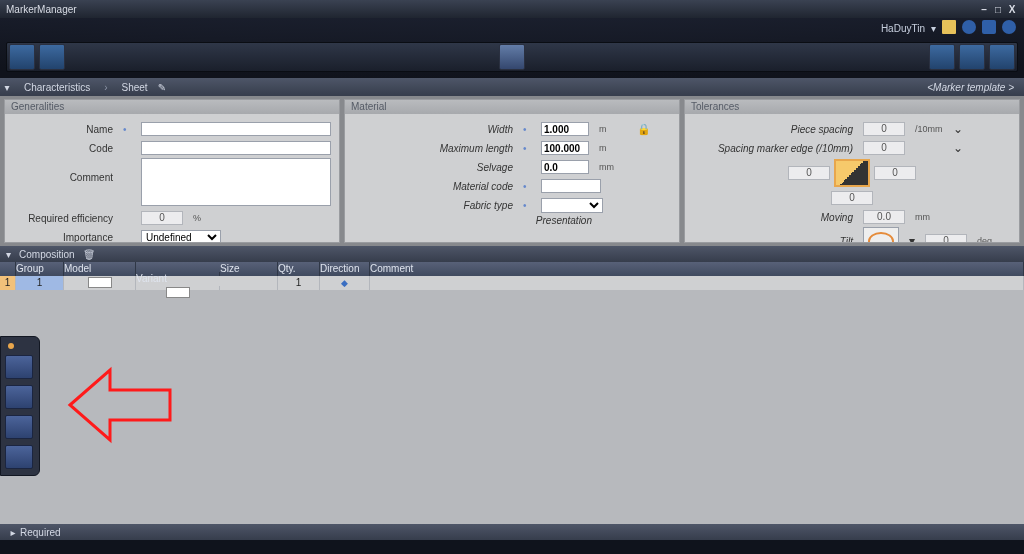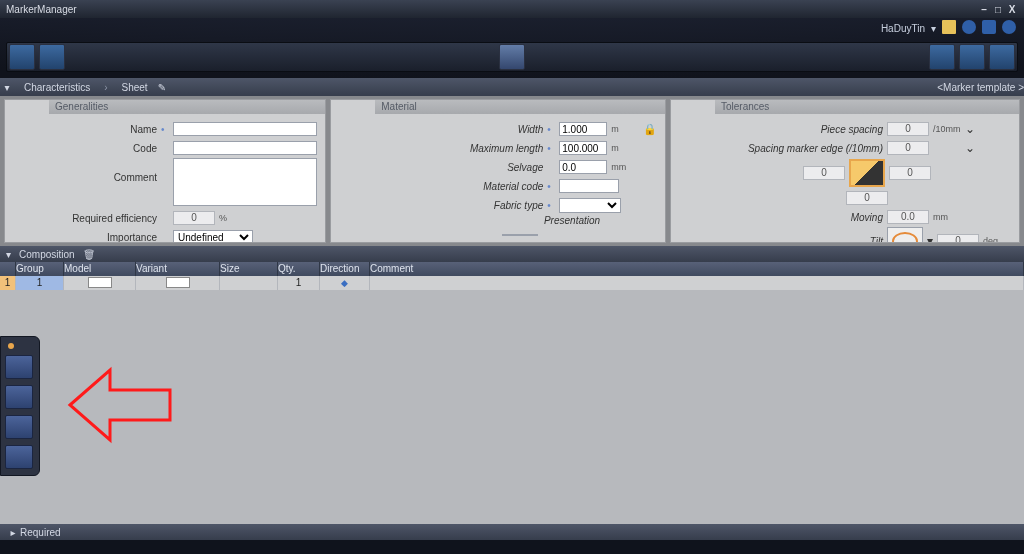--- a/index.html
+++ b/index.html
@@ -22,32 +22,32 @@
   .ribbon .rgrp{ margin-left:auto; display:flex; gap:4px; padding-right:2px;}
   .ricon{ width:26px; height:26px; border:1px solid #2a3040; background:#3a4b6e; border-radius:2px;}
   .ricon.center{ position:absolute; left:50%; transform:translateX(-50%); background:linear-gradient(#637da8,#34476e);}
   .ricon.g{ background:linear-gradient(#3d6aa0,#22436d);}
 
   
   .charstrip{ height:18px; background:linear-gradient(#4e5668,#363d4c); display:flex; align-items:center; font-size:10px; color:#d3d8e4; position:relative;}
   .charstrip .chev{ width:14px; text-align:center;}
   .charstrip .lbl{ padding:0 10px;}
   .charstrip .sep{ color:#8c94a6; padding:0 4px;}
-  .charstrip .templ{ margin-left:auto; }
+  .charstrip .templ{ margin-left:auto; padding-right:10px; font-style:italic;}
 
   
   .panels{ display:flex; gap:4px; padding:3px 4px; height:150px; background:#87898d;}
-  .panel{ flex:1; background:#cfd0d2; border:1px solid #9a9ca0; display:flex; flex-direction:column; font-size:10px;padding-left:44px;}
+  .panel{ flex:1; background:#cfd0d2; border:1px solid #9a9ca0; display:flex; flex-direction:column; font-size:10px;}
   .panel-h{ height:14px; background:linear-gradient(#b9bbbe,#a7a9ad); color:#555b66; padding-left:6px; line-height:14px;}
   .panel-b{ flex:1; padding:6px 8px; overflow:hidden;}
-  .frow{ display:flex; align-items:center; height:18px; gap:4px; margin-bottom:1px;}
+  .frow{ display:flex; align-items:center; height:18px; gap:10px; margin-bottom:1px;}
   .flab{ width:100px; text-align:right; color:#333; font-size:10px;}
   .flab2{ width:160px; text-align:right; color:#333; font-size:10px;font-style:italic;}
   .fmark{ width:8px; color:#6688cc; font-size:10px;}
-  .tin{ height:14px; border:1px solid #9aa0ab; background:#fff; font-size:10px; padding:0 2px;}
+  .tin{ height:14px; border:1px solid #9aa0ab; background:#fff; font-size:10px; padding:0 2px;font-weight:bold;}
   .tin.sm{ width:48px;}
   .tin.med{ width:60px;}
   .tin.lg{ flex:1;}
   .tarea{ flex:1; height:48px; border:1px solid #9aa0ab; background:#fff;}
   .unit{ font-size:9px; color:#555; width:28px;}
   .sel{ height:15px; border:1px solid #9aa0ab; background:#fff; font-size:10px;}
   .stat{ width:42px; text-align:center; border:1px solid #b2b5bb; background:#ececee; height:14px; line-height:12px; font-size:10px; color:#555;}
   .chevdn{ color:#333; font-size:12px;}
   .imgsq{ width:36px; height:28px; background:#e0e2e6; border:1px solid #9aa0ab; display:inline-block;}
   .imgsq.motif{ background:linear-gradient(135deg,#f6c96b 0 50%,#333 50% 100%); border:2px solid #e8a64c;}
@@ -57,21 +57,21 @@
   
   .comp-h{ height:16px; background:linear-gradient(#4e5668,#363d4c); color:#d3d8e4; font-size:10px; display:flex; align-items:center; padding-left:6px; gap:8px;}
   .tbl-head{ height:14px; background:linear-gradient(#586178,#404a5f); display:flex; font-size:10px; color:#dfe4ee;}
   .th{ border-right:1px solid #2f3746; text-align:left; line-height:14px;}
   .tbl-row{ height:14px; display:flex; font-size:10px; background:#cfd0d2;}
   .td{ border-right:1px solid #b3b6bc; text-align:center; line-height:14px; color:#222;}
   .td.idx{ background:#f2c17a;}
   .smallsel{ width:24px; height:11px; border:1px solid #888; background:#fff; display:inline-block; position:relative; top:1px;}
   .bluedot{ color:#3a6ec2; font-size:9px;}
 
-  .c-idx{width:16px;} .c-grp{width:48px;} .c-mod{width:72px;} .c-var{width:84px;}
+  .c-idx{width:16px;} .c-grp{width:48px;} .c-mod{width:72px;} .c-var{width:84px;margin-top:10px;}
   .c-siz{width:58px;} .c-qty{width:42px;} .c-dir{width:50px;} .c-com{flex:1;}
 
   
   .compbody{ background:#b7b9bd; height:234px;}
 
   
   .results{ height:16px; background:linear-gradient(#4e5668,#363d4c); color:#d3d8e4; font-size:10px; display:flex; align-items:center; padding-left:6px;}
   .bottomgap{ height:17px; background:#0f131c;}
 
   

